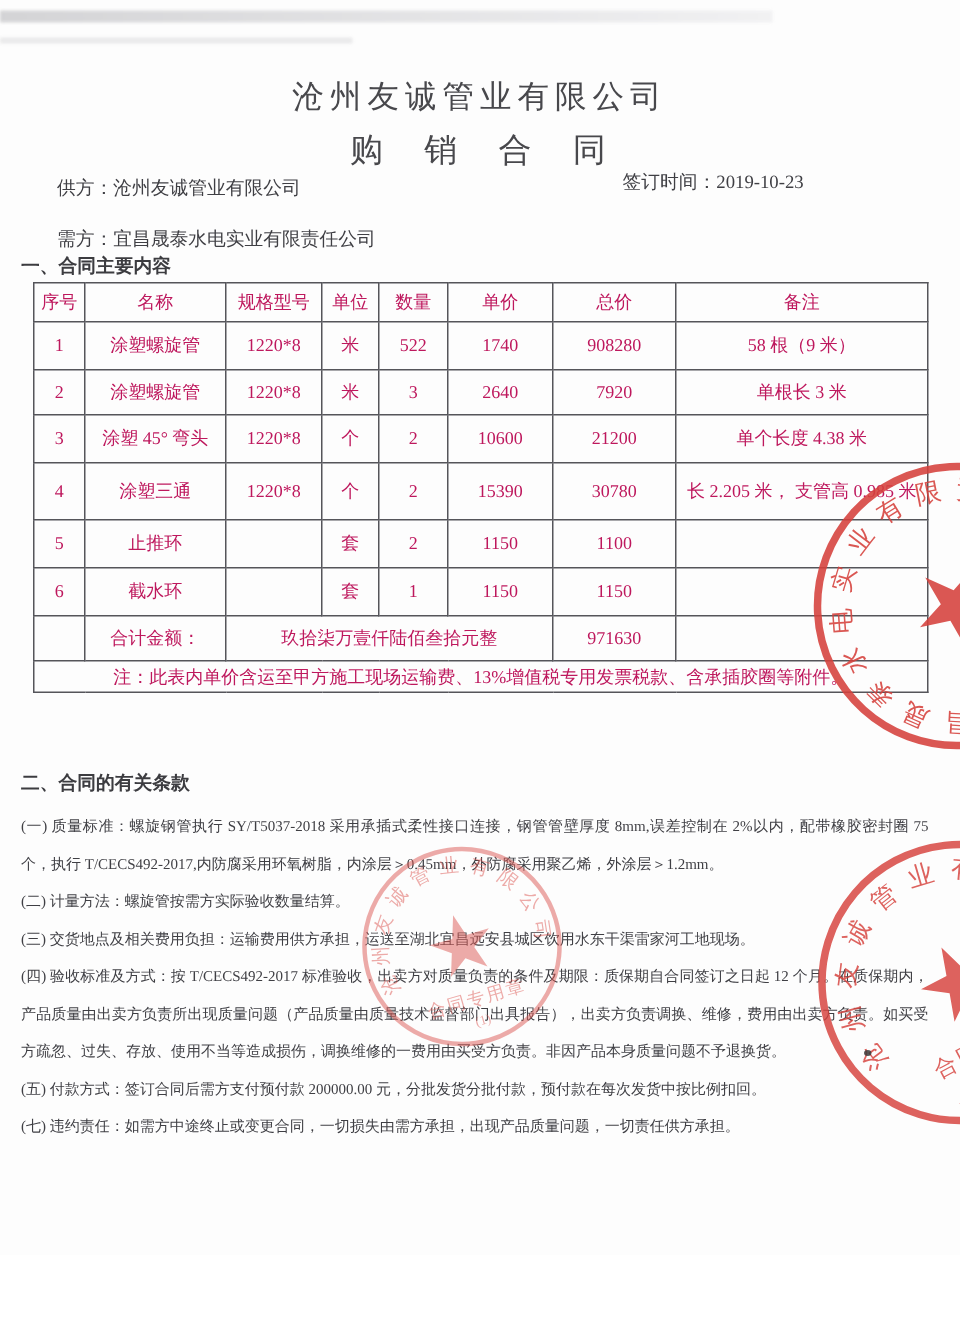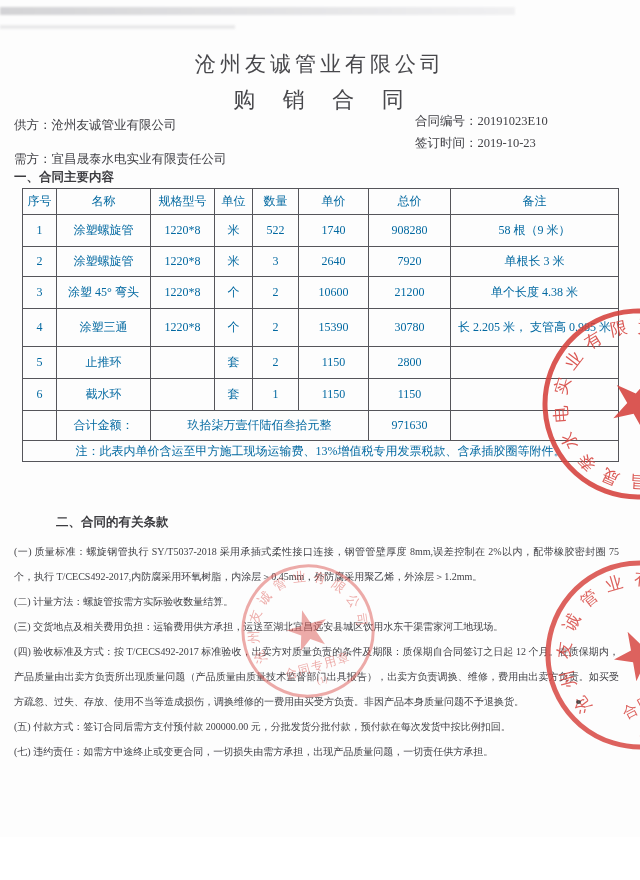--- a/index.html
+++ b/index.html
@@ -10,30 +10,30 @@
     color:#3f3f44;
   }
   .scan-band{position:absolute;top:7px;left:0;width:515px;height:8px;
     background:linear-gradient(to right,#c6c6c9,#ededef);opacity:.75;filter:blur(1px);}
   .scan-band2{position:absolute;top:25px;left:0;width:235px;height:4px;
     background:#dededf;opacity:.6;filter:blur(1px);}
   .company-title{position:absolute;top:50px;left:0;width:100%;text-align:center;
     font-size:21px;letter-spacing:4px;color:#48484c;}
   .doc-title{position:absolute;top:85px;left:4px;width:100%;text-align:center;
     font-size:22px;letter-spacing:11px;color:#48484c;}
-  .line{position:absolute;font-size:12.5px;white-space:nowrap;}
+  .line{position:absolute;font-size:12.5px;white-space:nowrap;margin-left:24px;}
   .supplier-line{top:117px;left:14px;}
   .buyer-line{top:151px;left:14px;}
   .meta-right{position:absolute;top:111px;left:415px;font-size:12.5px;line-height:21.5px;}
   .meta-right p{margin:0;white-space:nowrap;}
   .sec-heading{position:absolute;left:14px;font-size:12.5px;font-weight:bold;color:#3c3c40;}
   .sec1-heading{top:169px;}
-  .sec2-heading{top:514px;margin-left:42px;}
+  .sec2-heading{top:514px;}
   table.items{position:absolute;top:188px;left:22px;width:596px;
-    border-collapse:collapse;font-size:12px;color:#0369a1;table-layout:fixed;}
+    border-collapse:collapse;font-size:12px;color:#be185d;table-layout:fixed;}
   table.items th,table.items td{
     border:1px solid #55555a;text-align:center;vertical-align:middle;
     padding:1px 3px;font-weight:normal;line-height:1.35;}
   tr.hdr{height:26px;} tr.r1{height:32px;} tr.r2{height:30px;} tr.r3{height:32px;}
   tr.r4{height:38px;} tr.r5{height:32px;} tr.r6{height:32px;}
   tr.total{height:30px;margin-left:44px;} 
   td.note-cell{text-align:left;padding:5px 7px;height:18px;font-size:12px;}
   .attachment-line{top:489px;left:14px;}
   .clauses{position:absolute;top:539px;left:14px;width:605px;
     font-size:10px;line-height:25px;text-align:justify;color:#3f3f44;}
@@ -54,21 +54,20 @@
   <div class="scan-band"></div>
   <div class="scan-band2"></div>
 
   <div class="company-title">沧州友诚管业有限公司</div>
   <div class="doc-title">购 销 合 同</div>
 
   <div class="line supplier-line"><span>供方：</span><span>沧州友诚管业有限公司</span></div>
   <div class="line buyer-line"><span>需方：</span><span>宜昌晟泰水电实业有限责任公司</span></div>
 
   <div class="meta-right">
-    <p><span>合同编号：</span><span>20191023E10</span></p>
     <p><span>签订时间：</span><span>2019-10-23</span></p>
   </div>
 
   <div class="sec-heading sec1-heading">一、合同主要内容</div>
 
   <table class="items">
     <colgroup>
       <col style="width:34px">
         <col style="width:94px">
         <col style="width:64px">
@@ -129,21 +128,21 @@
       <td>30780</td>
       <td>长 2.205 米， 支管高 0.985 米</td>
     </tr>
     <tr class="r5">
       <td>5</td>
       <td>止推环</td>
       <td></td>
       <td>套</td>
       <td>2</td>
       <td>1150</td>
-      <td>2800</td>
+      <td>1100</td>
       <td></td>
     </tr>
     <tr class="r6">
       <td>6</td>
       <td>截水环</td>
       <td></td>
       <td>套</td>
       <td>1</td>
       <td>1150</td>
       <td>1150</td>

